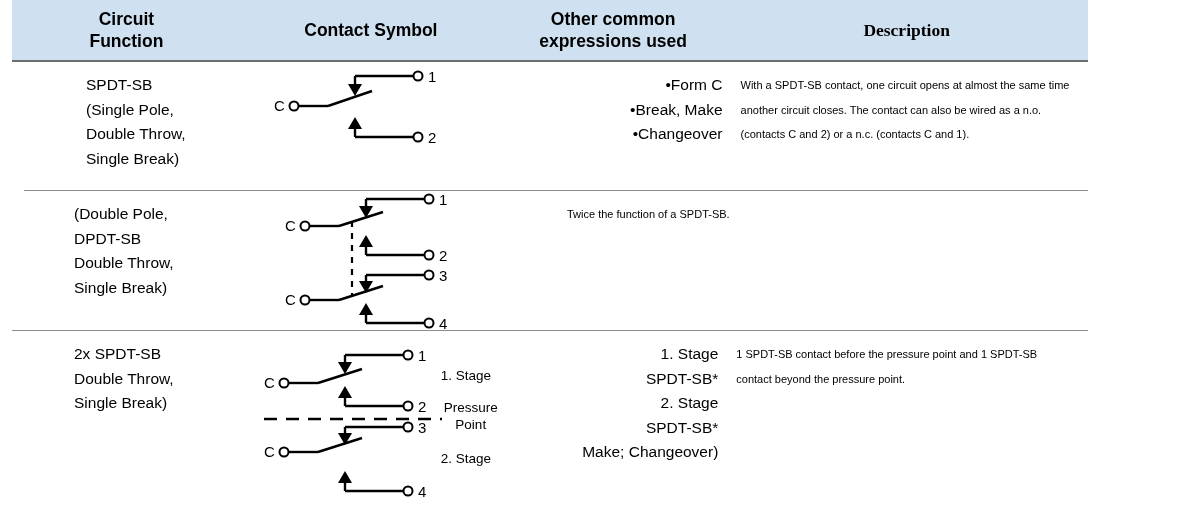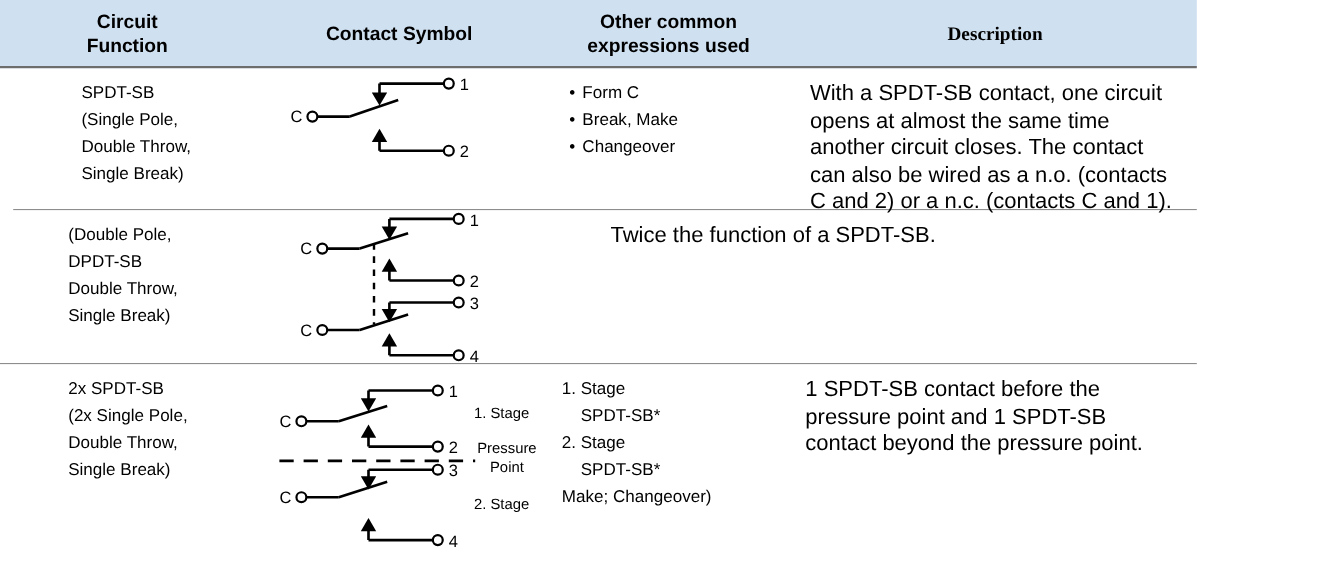--- a/index.html
+++ b/index.html
@@ -13,20 +13,21 @@
     font-family: "Liberation Sans", sans-serif;
     color: #000000;
     overflow: hidden;
   }
 
   .table {
     width: 1088px;
     height: 512px;
     position: relative;
     box-sizing: border-box;
+    padding-left: 12px;
   }
 
   
   .thead {
     display: flex;
     background: #cfe0f0;
     height: 62px;
     border-bottom: 2px solid #6d6d6d;
     box-sizing: border-box;
   }
@@ -56,21 +57,21 @@
   .row1 { height: 129px; margin-left: 12px; }
   .row2 { height: 140px; }
   .row3 { height: 181px; }
 
   .td {
     box-sizing: border-box;
     position: relative;
   }
   .td.c1 { width: 255px; padding: 11px 8px 0 62px; }
   .td.c2 { width: 290px; padding: 0; }
-  .td.c3 { width: 250px; padding: 11px 8px 0 15px; }
+  .td.c3 { width: 250px; padding: 11px 8px 0 15px; text-align: right; }
   .td.c4 { width: 405px; padding: 11px 18px 0 10px; }
 
   .fn-line {
     font-size: 15.5px;
     line-height: 24.5px;
     white-space: nowrap;
   }
 
   .bullets {
     list-style: none;
@@ -88,21 +89,21 @@
     width: 12px;
   }
 
   .plainlines .pl {
     font-size: 15.5px;
     line-height: 24.5px;
     white-space: pre;
   }
 
   .desc {
-    font-size: 20px;
+    font-size: 11px;
     line-height: 24.5px;
   }
 
   .sym-wrap {
     position: absolute;
     inset: 0;
   }
   .sym-wrap svg {
     display: block;
   }
@@ -235,21 +236,20 @@
 
     <div class="td c4">
       <div class="desc">Twice the function of a SPDT-SB.</div>
     </div>
   </div>
 
   <div class="trow row3 last">
 
     <div class="td c1">
       <div class="fn-line">2x SPDT-SB</div>
-      <div class="fn-line">(2x Single Pole,</div>
       <div class="fn-line">Double Throw,</div>
       <div class="fn-line">Single Break)</div>
     </div>
 
     <div class="td c2">
       <div class="sym-wrap">
         <svg width="290" height="181" viewBox="0 0 290 181">
 
           <text x="18" y="57" font-family="Liberation Sans, sans-serif" font-size="15">C</text>
           <circle cx="38" cy="52" r="4.5" fill="#ffffff" stroke="#000" stroke-width="2"></circle>

